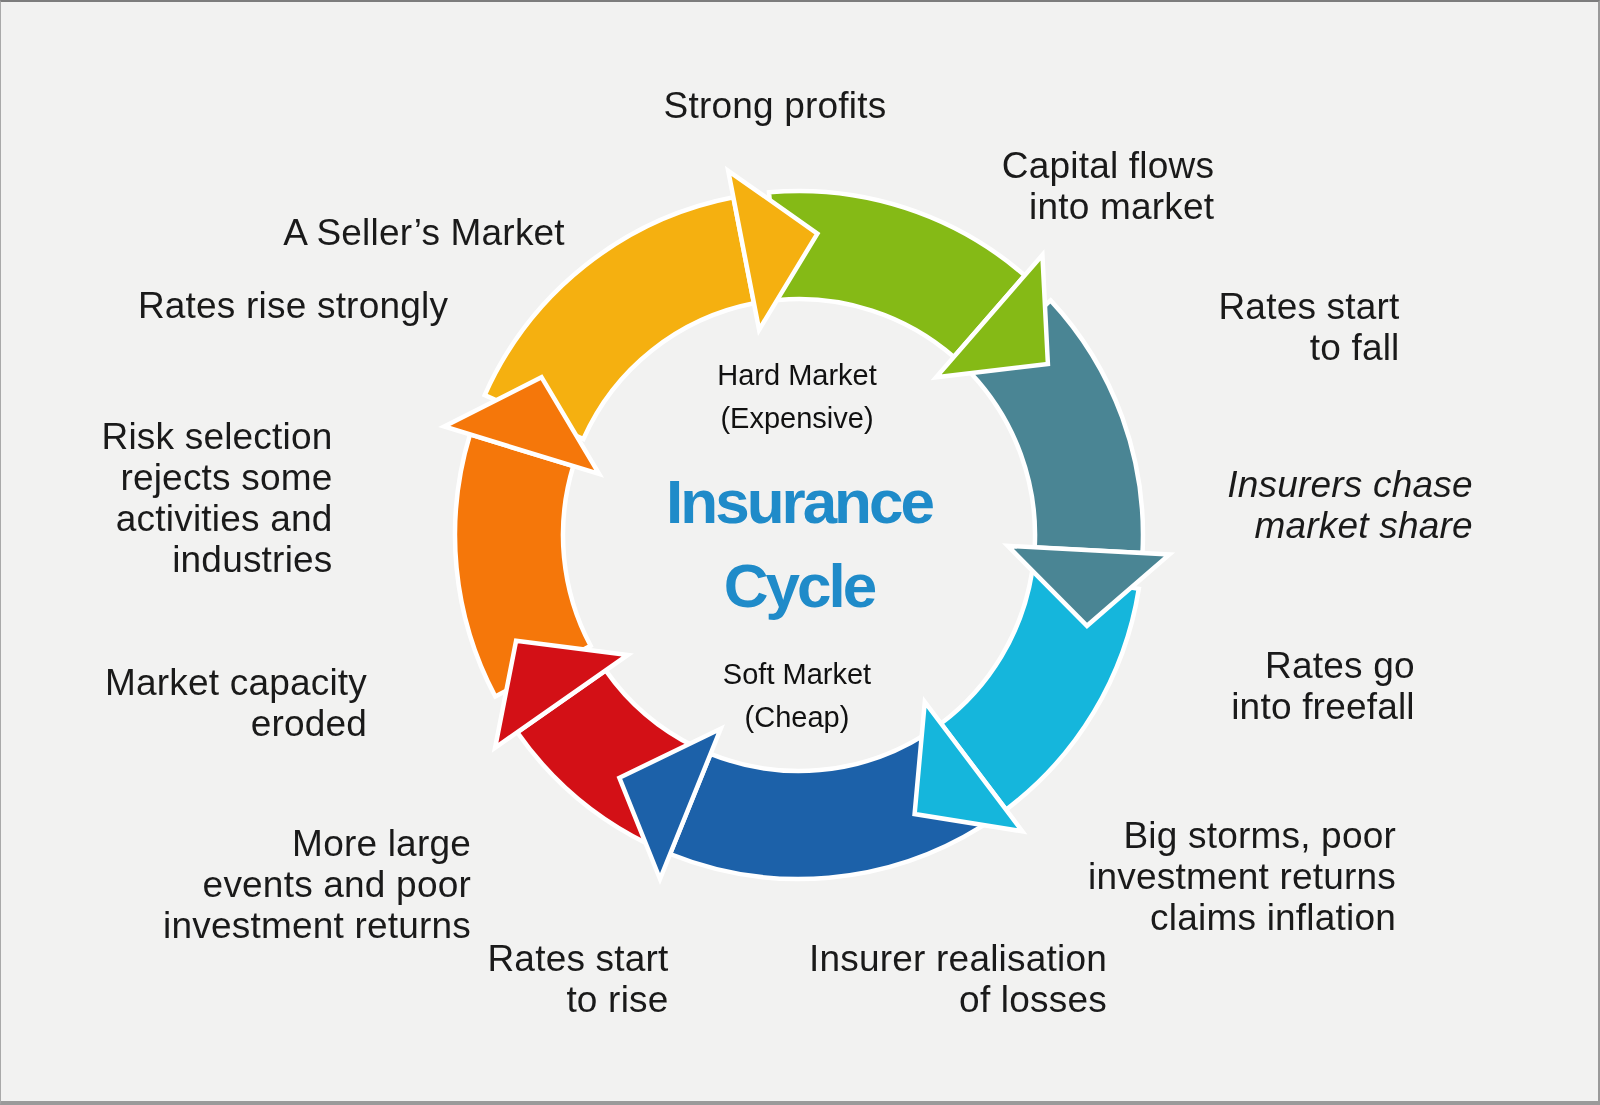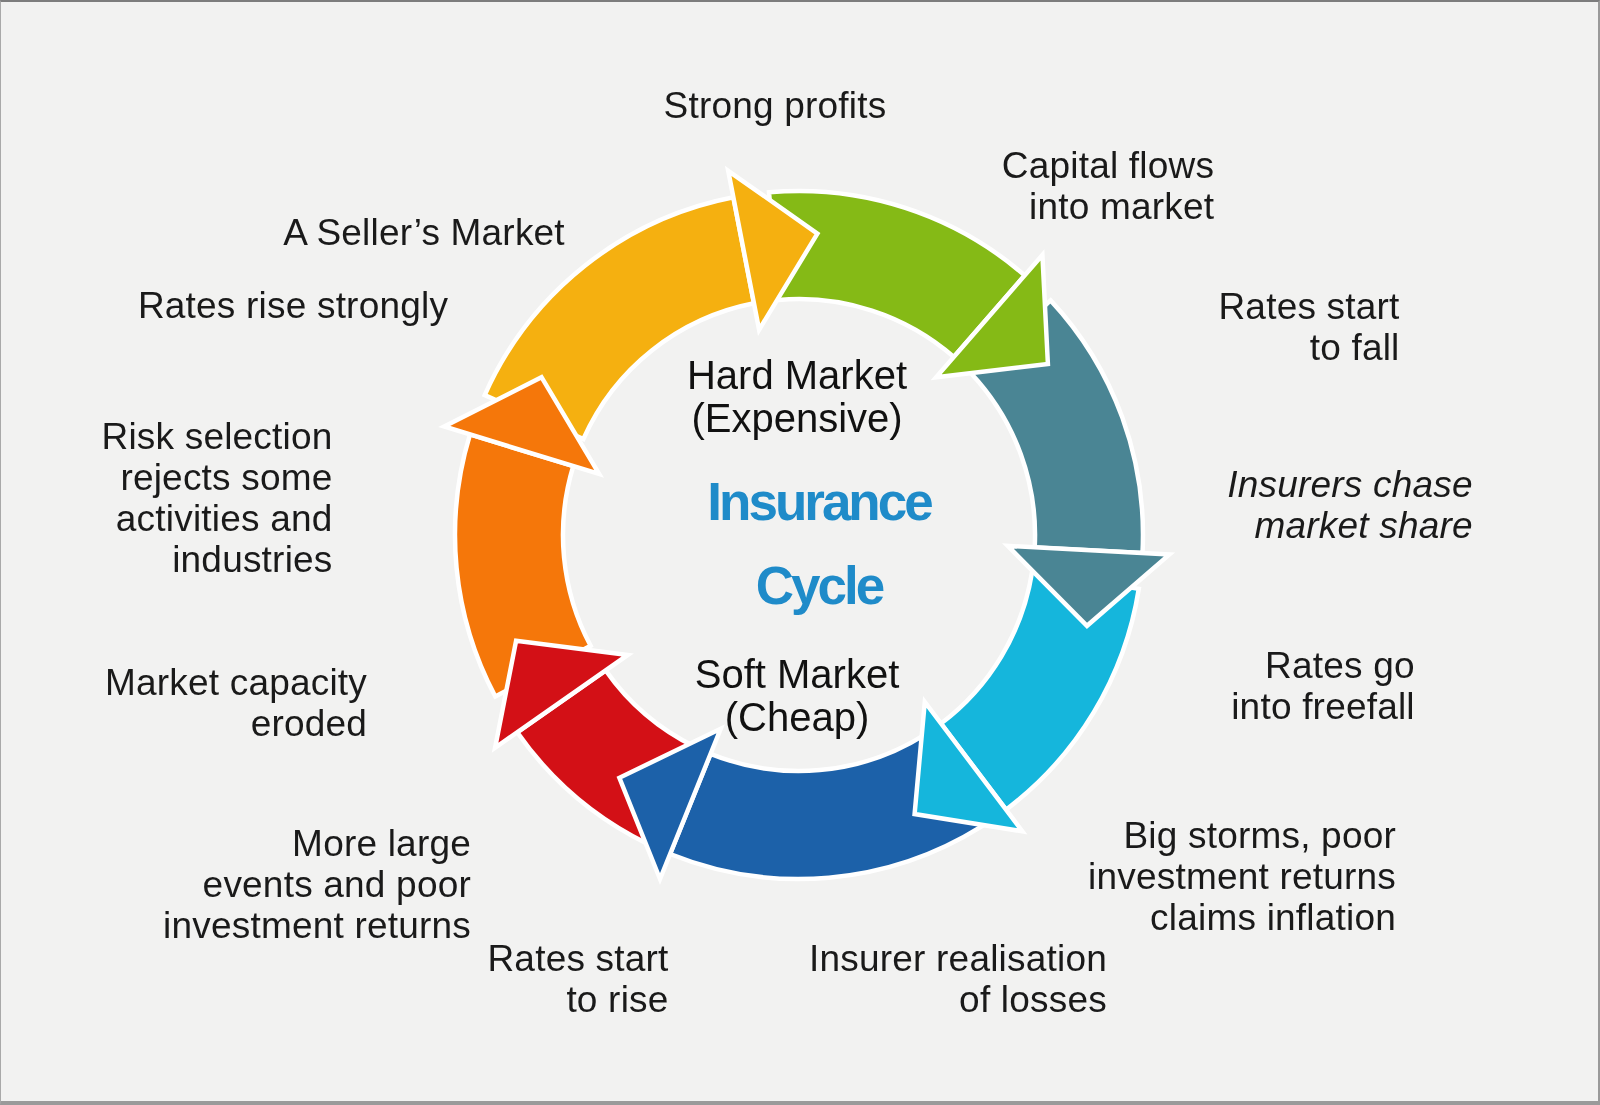--- a/index.html
+++ b/index.html
@@ -25,37 +25,36 @@
     font-size: 37px;
     line-height: 41px;
     color: #1a1a1a;
     text-align: right;
     white-space: pre-line;
     letter-spacing: 0.2px;
   }
   .center-lbl {
     position: absolute;
     transform: translate(-50%, -50%);
-    font-size: 40px;
+    font-size: 29px;
     line-height: 43px;
     color: #111111;
     text-align: center;
     white-space: pre-line;
   }
   .title {
     position: absolute;
     transform: translate(-50%, -50%);
-    font-size: 53px;
+    font-size: 62px;
     line-height: 84px;
     font-weight: 700;
     letter-spacing: -3px;
     color: #1F8BC9;
     text-align: center;
     white-space: pre-line;
-    margin-left: 20px;
   }
 </style>
 </head>
 <body>
 
 <div class="canvas">
 
   <svg class="ring" viewBox="0 0 1600 1105">
       <path d="M 483.7 393.1 A 344 344 0 0 1 732.4 195.3 L 753.0 301.3 A 236 236 0 0 0 582.4 437.0 Z" fill="#F5B010" stroke="#FFFFFF" stroke-width="4.5" stroke-linejoin="miter"></path>
       <path d="M 768.0 190.3 A 344 344 0 0 1 1023.7 273.4 L 952.8 354.9 A 236 236 0 0 0 777.4 297.9 Z" fill="#85BA16" stroke="#FFFFFF" stroke-width="4.5" stroke-linejoin="miter"></path>

